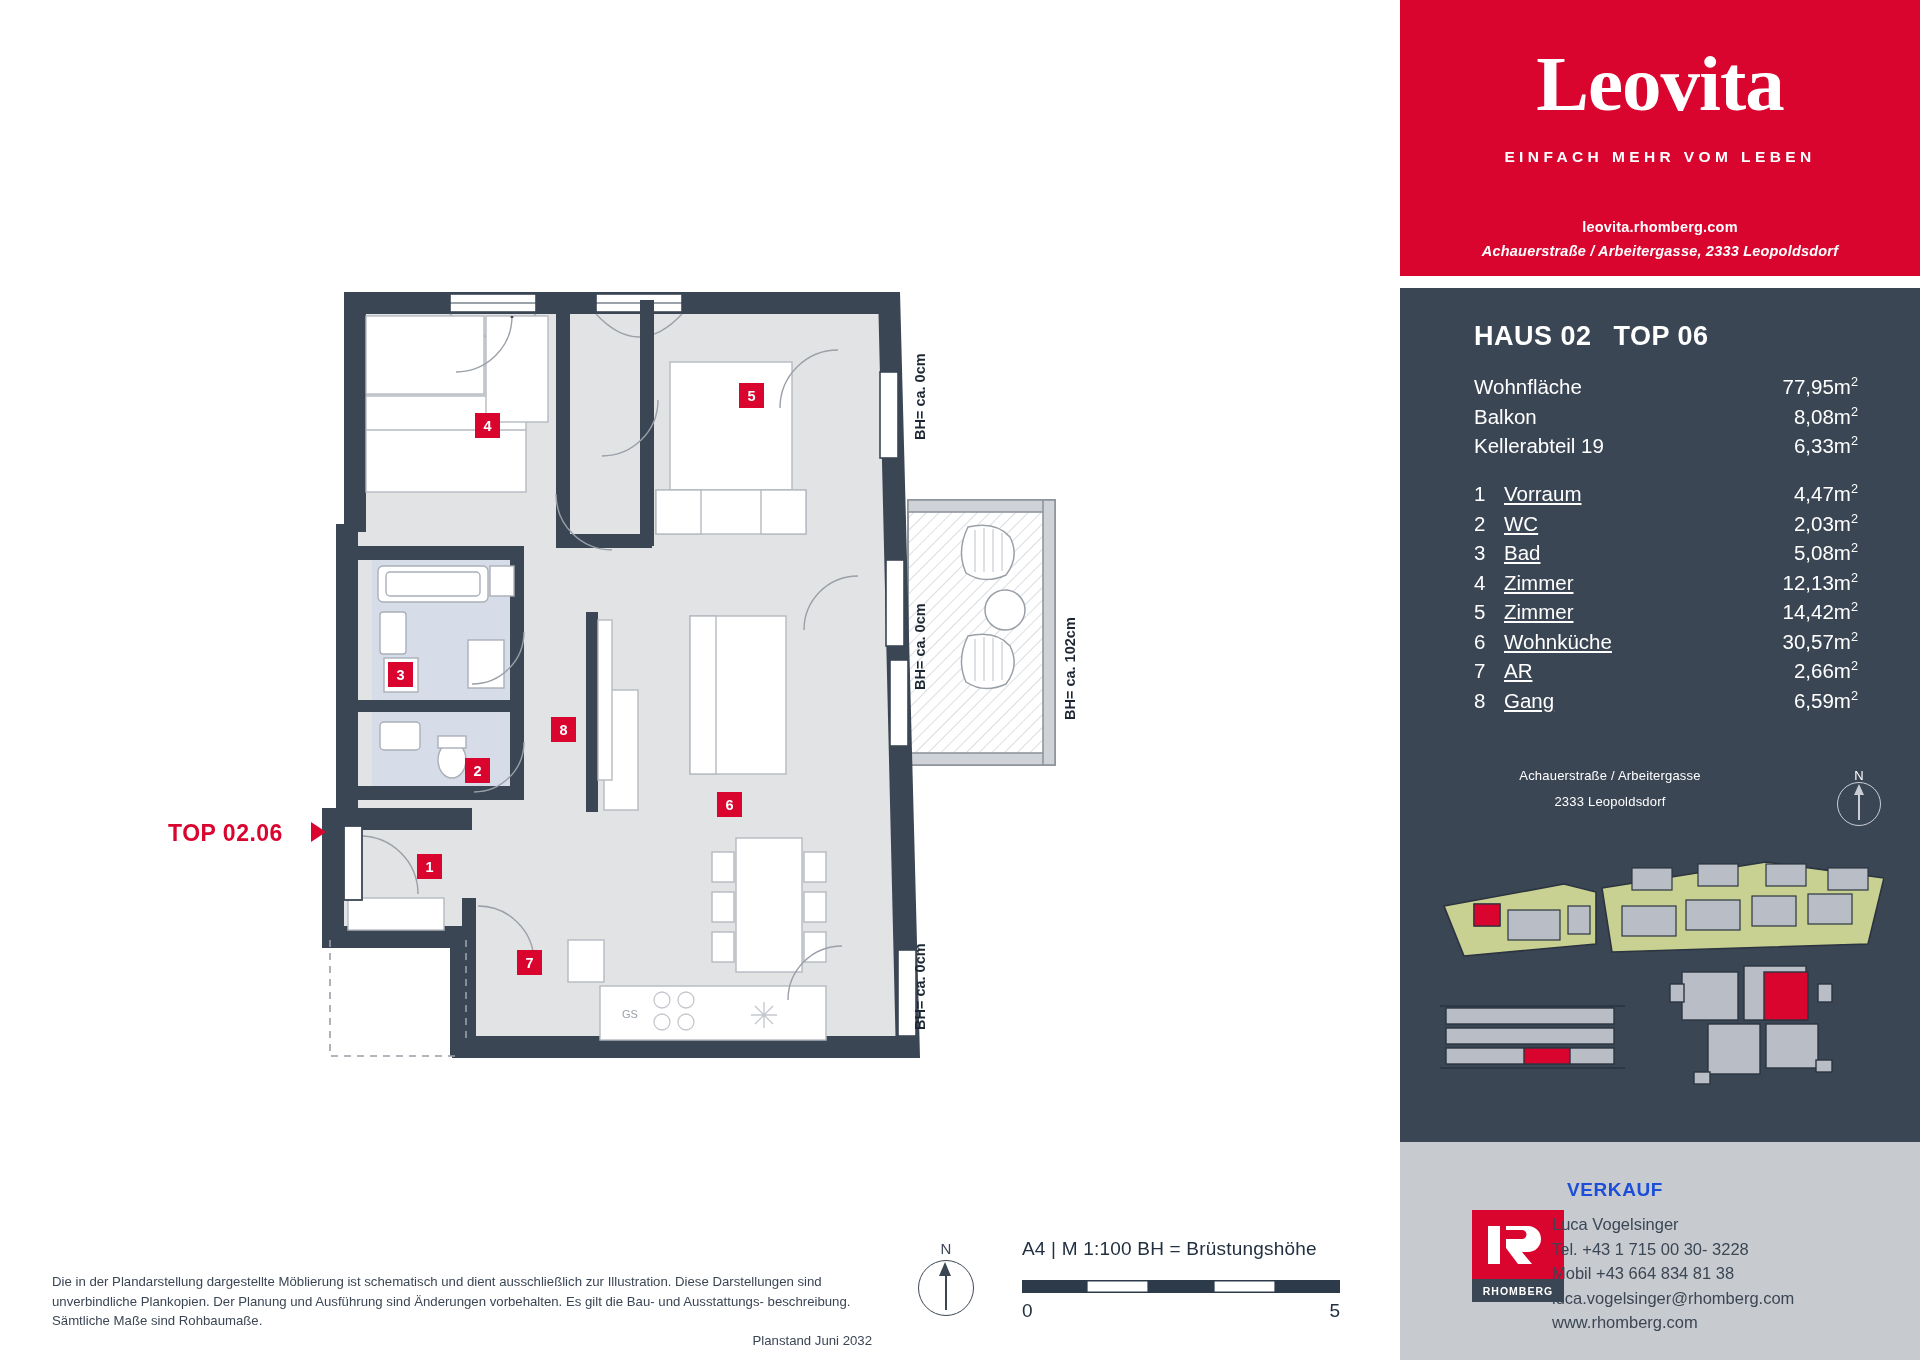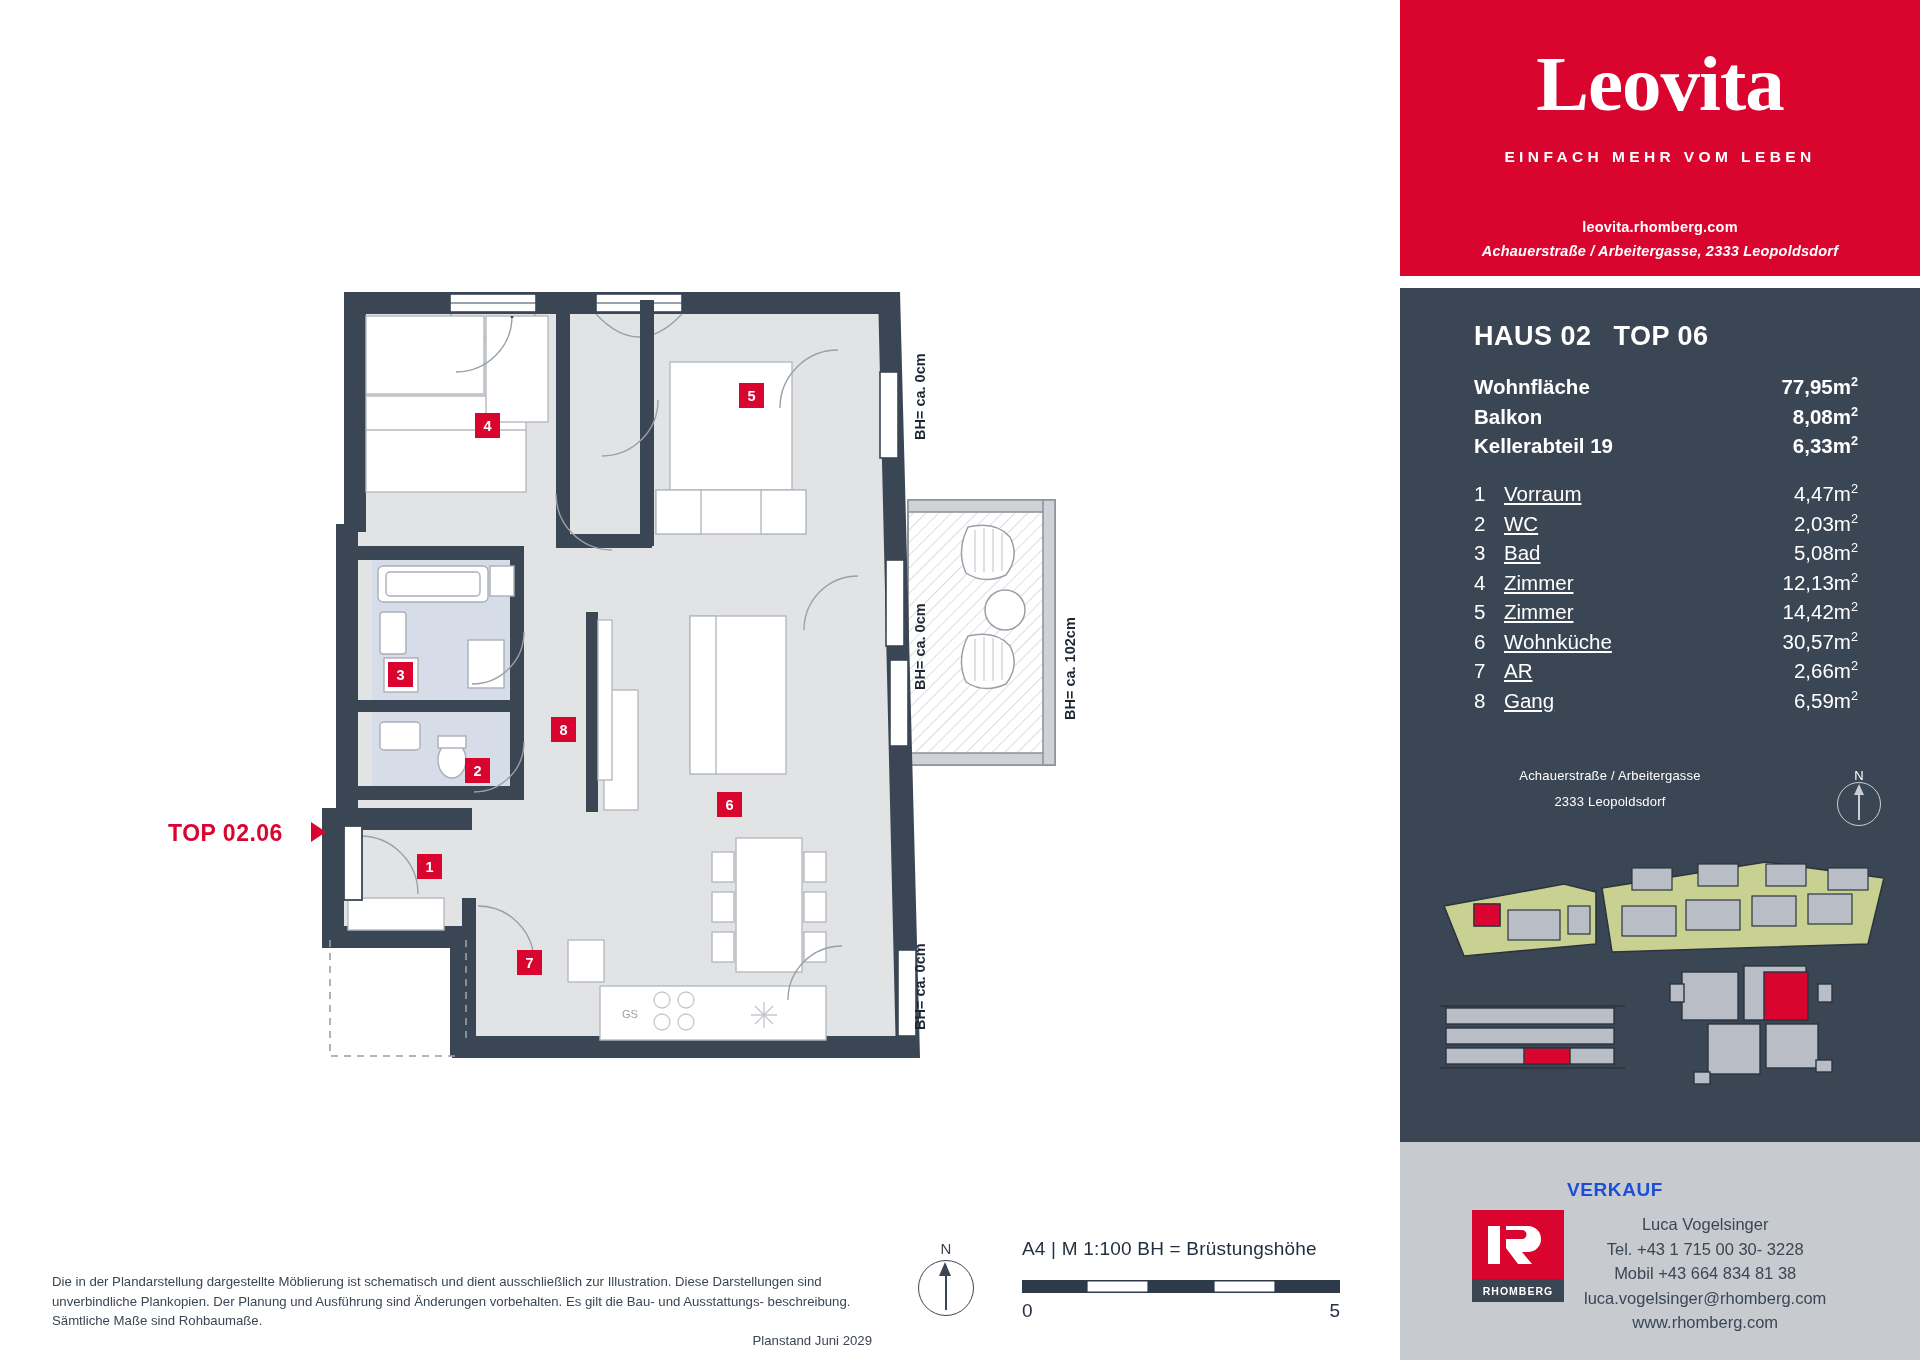--- a/index.html
+++ b/index.html
@@ -25,21 +25,21 @@
 
   .info { position:absolute; left:0; top:276px; width:520px; height:866px;
     background:#3b4654; color:#fff;margin-top:12px; }
 
   .info-title { position:absolute; left:74px; top:33px; font-size:27px;
     font-weight:700; letter-spacing:.5px; }
   .info-title .gap { display:inline-block; width:22px; }
 
   .sum { position:absolute; left:74px; top:87px; width:384px; }
   .sum .row { display:flex; justify-content:space-between; align-items:baseline;
-    font-size:20.5px; font-weight:700; height:29.5px; }
+    font-size:20.5px; font-weight:400; height:29.5px; }
   .sum .row .v { font-variant-numeric:tabular-nums; }
 
   .rooms { position:absolute; left:74px; top:194px; width:384px; }
   .rooms .row { display:flex; align-items:baseline; font-size:20.5px;
     font-weight:400; height:29.5px; }
   .rooms .row .n { width:30px; }
   .rooms .row .nm { flex:1;text-decoration:underline; }
   .rooms .row .v { text-align:right; }
 
   sup { font-size:.62em; vertical-align:super; line-height:0; }
@@ -61,22 +61,22 @@
 
   
   .siteplan { position:absolute; left:36px; top:560px; width:448px; height:130px; }
   .mini-left { position:absolute; left:40px; top:710px; width:185px; height:80px; }
   .mini-right { position:absolute; left:268px; top:672px; width:195px; height:130px; }
 
   .sales { position:absolute; left:0; top:1142px; width:520px; height:218px;
     background:#c7cbd0; }
   .sales-title { position:absolute; left:167px; top:37px; font-size:19px;
     font-weight:700; color:#1d4ed8; letter-spacing:.6px; }
-  .sales-body { position:absolute; left:184px; top:70px; font-size:16.5px;
-    color:#3b4654; line-height:24.5px;text-align:center; }
+  .sales-body { position:absolute; left:152px; top:70px; font-size:16.5px;
+    color:#3b4654; line-height:24.5px; }
   .rhomberg { position:absolute; left:72px; top:68px; width:92px; height:92px; }
   .rh-red { position:absolute; left:0; top:0; width:92px; height:69px; background:#d9052f; }
   .rh-dark { position:absolute; left:0; top:69px; width:92px; height:23px; background:#3b4654;
     color:#fff; font-size:10.5px; font-weight:700; letter-spacing:1px;
     display:flex; align-items:center; justify-content:center; }
   .rh-mark { position:absolute; left:14px; top:12px; width:64px; height:46px; }
 
   
   .plan { position:absolute; left:0; top:0; width:1400px; height:1360px; }
 
@@ -349,21 +349,21 @@
         <span>0</span>
         <span>5</span>
       </div>
     </div>
 
     
     <div class="disc">
       <span>Die in der Plandarstellung dargestellte Möblierung ist schematisch und dient ausschließlich zur Illustration. Diese Darstellungen</span>
       <span>sind unverbindliche Plankopien. Der Planung und Ausführung sind Änderungen vorbehalten. Es gilt die Bau- und Ausstattungs-</span>
       <span>beschreibung. Sämtliche Maße sind Rohbaumaße.</span>
-      <span class="r">Planstand Juni 2029</span>
+      <span class="r">Planstand Juni 2032</span>
     </div>
   </div>
 
   <div class="rail">
 
     <div class="brand">
       <div class="logo-word">Leovita</div>
       <div class="logo-tag">EINFACH MEHR VOM LEBEN</div>
       <div class="brand-url">leovita.rhomberg.com</div>
       <div class="brand-addr">Achauerstraße / Arbeitergasse, 2333 Leopoldsdorf</div>

